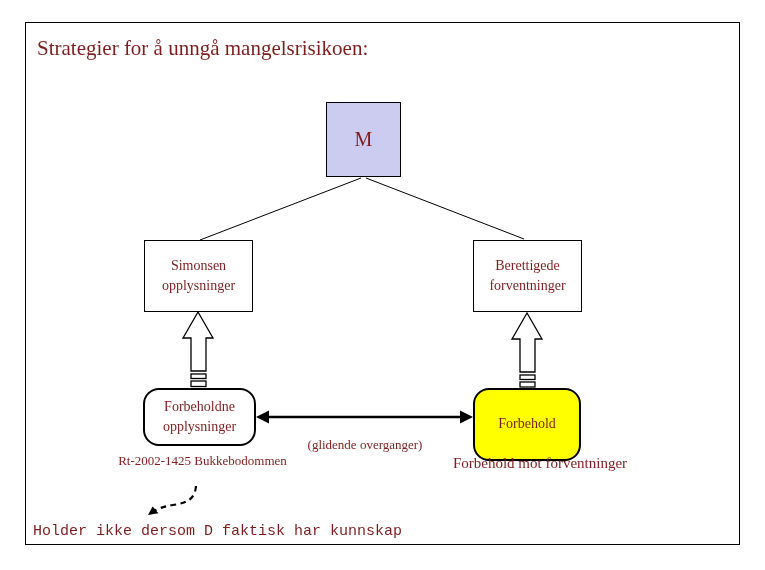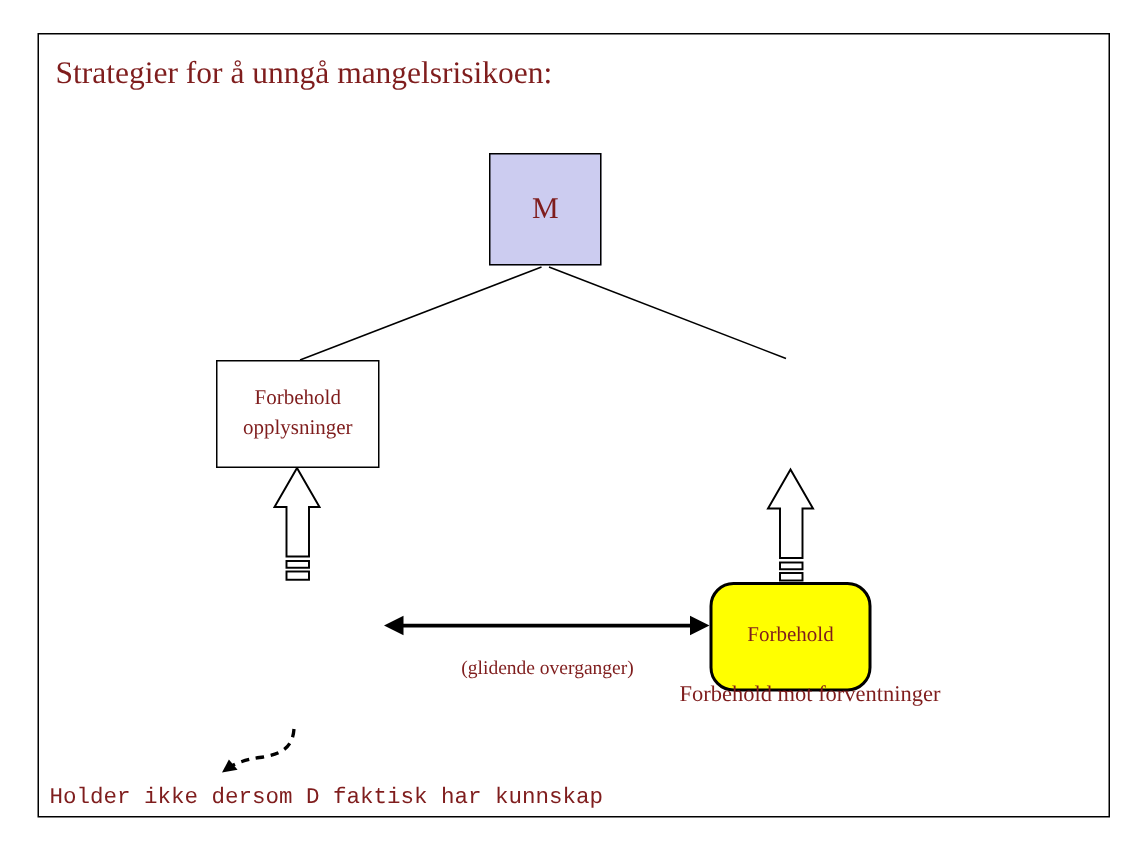--- a/index.html
+++ b/index.html
@@ -146,32 +146,39 @@
       <path d="M 196,486 C 195,499 187,503 173,505 C 163,506.5 157,509 152,512" fill="none" stroke="#000000" stroke-width="2.2" stroke-dasharray="5.5,4.5"></path>
       <polygon points="148,515 152.6,506.4 158.4,513.2" fill="#000000"></polygon>
     </g>
   </svg>
 
   <div id="m-box" class="box">
     <span>M</span>
   </div>
 
   <div id="left-top-box" class="box">
-    <span>Forbehold opplysninger</span>
+    <span>Simonsen opplysninger</span>
   </div>
 
+  <div id="right-top-box" class="box">
+    <span>Berettigede forventninger</span>
+  </div>
 
+  <div id="left-bottom-box" class="rounded-box">
+    <span>Forbeholdne opplysninger</span>
+  </div>
 
   <div id="right-bottom-box" class="rounded-box">
     <span>Forbehold</span>
   </div>
 
   <div id="between-label">(glidende overganger)</div>
 
   <div id="left-caption">
+    <div>Rt-2002-1425 Bukkebodommen</div>
   </div>
 
   <div id="right-caption">Forbehold mot forventninger</div>
 
   <div id="bottom-note">Holder ikke dersom D faktisk har kunnskap</div>
 
 
 </div>
 
 </body></html>

